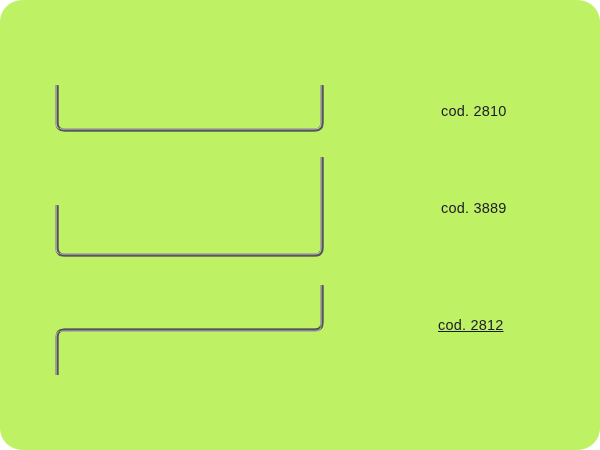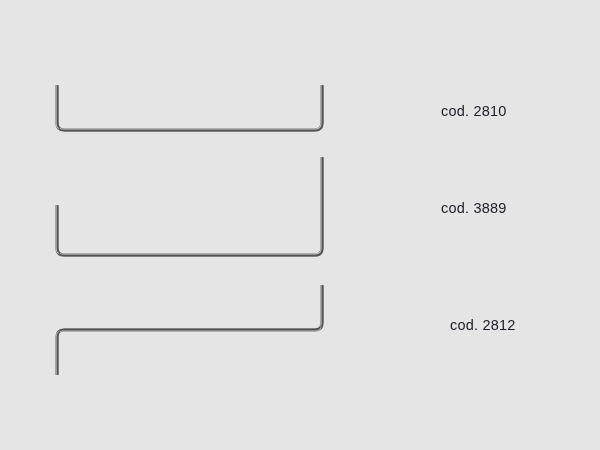--- a/index.html
+++ b/index.html
@@ -13,21 +13,22 @@
     height: 450px;
     overflow: hidden;
     font-family: "Liberation Sans", sans-serif;
     position: relative;
   }
 
   #sheet {
     position: relative;
     width: 600px;
     height: 450px;
-    background: #e5e5e5;
+    background: #bef264;
+    border-radius: 22px;
   }
 
   #drawing-svg {
     position: absolute;
     left: 0;
     top: 0;
     width: 600px;
     height: 450px;
     display: block;
   }
@@ -37,21 +38,21 @@
     font-family: "Liberation Sans", sans-serif;
     font-size: 14.5px;
     letter-spacing: 0.2px;
     color: #1c1c26;
     white-space: nowrap;
     line-height: 1;
   }
 
   #label-2810 { left: 441px; top: 104px; }
   #label-2811 { left: 441px; top: 201px; }
-  #label-2812 { left: 450px; top: 318px; }
+  #label-2812 { left: 438px; top: 318px; text-decoration: underline; }
 </style>
 </head>
 <body>
 
 <div id="sheet">
 
   <svg id="drawing-svg" viewBox="0 0 600 450">
     <defs>
 
       <linearGradient id="tubeH" x1="0" y1="0" x2="0" y2="1">

